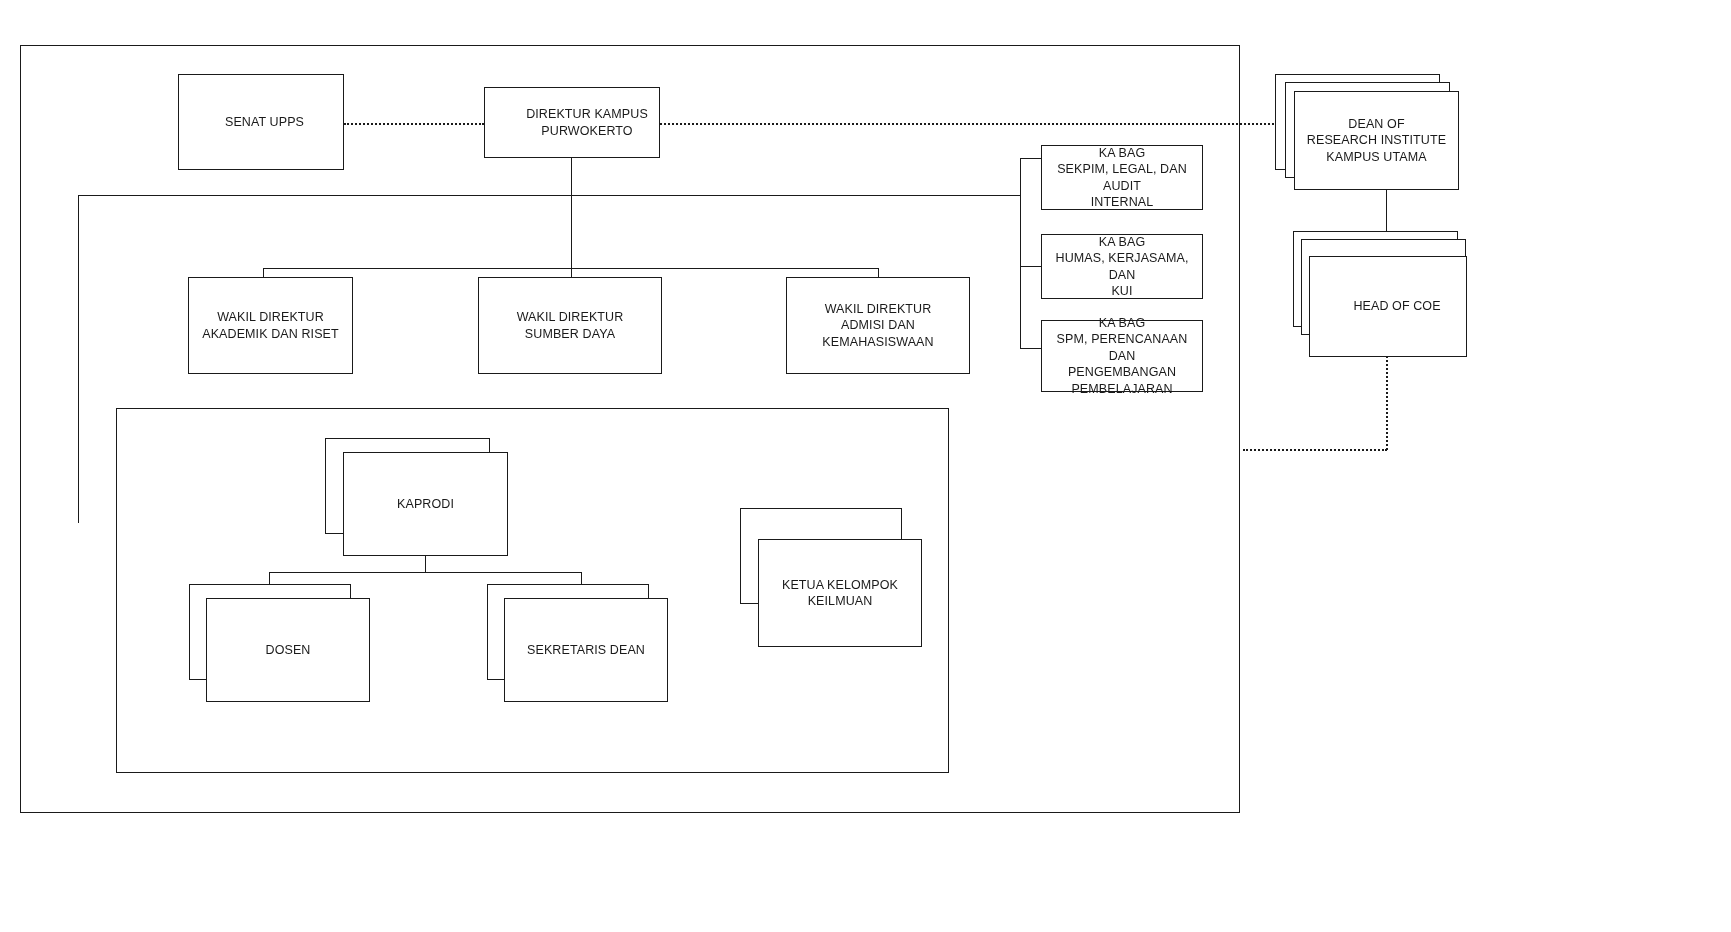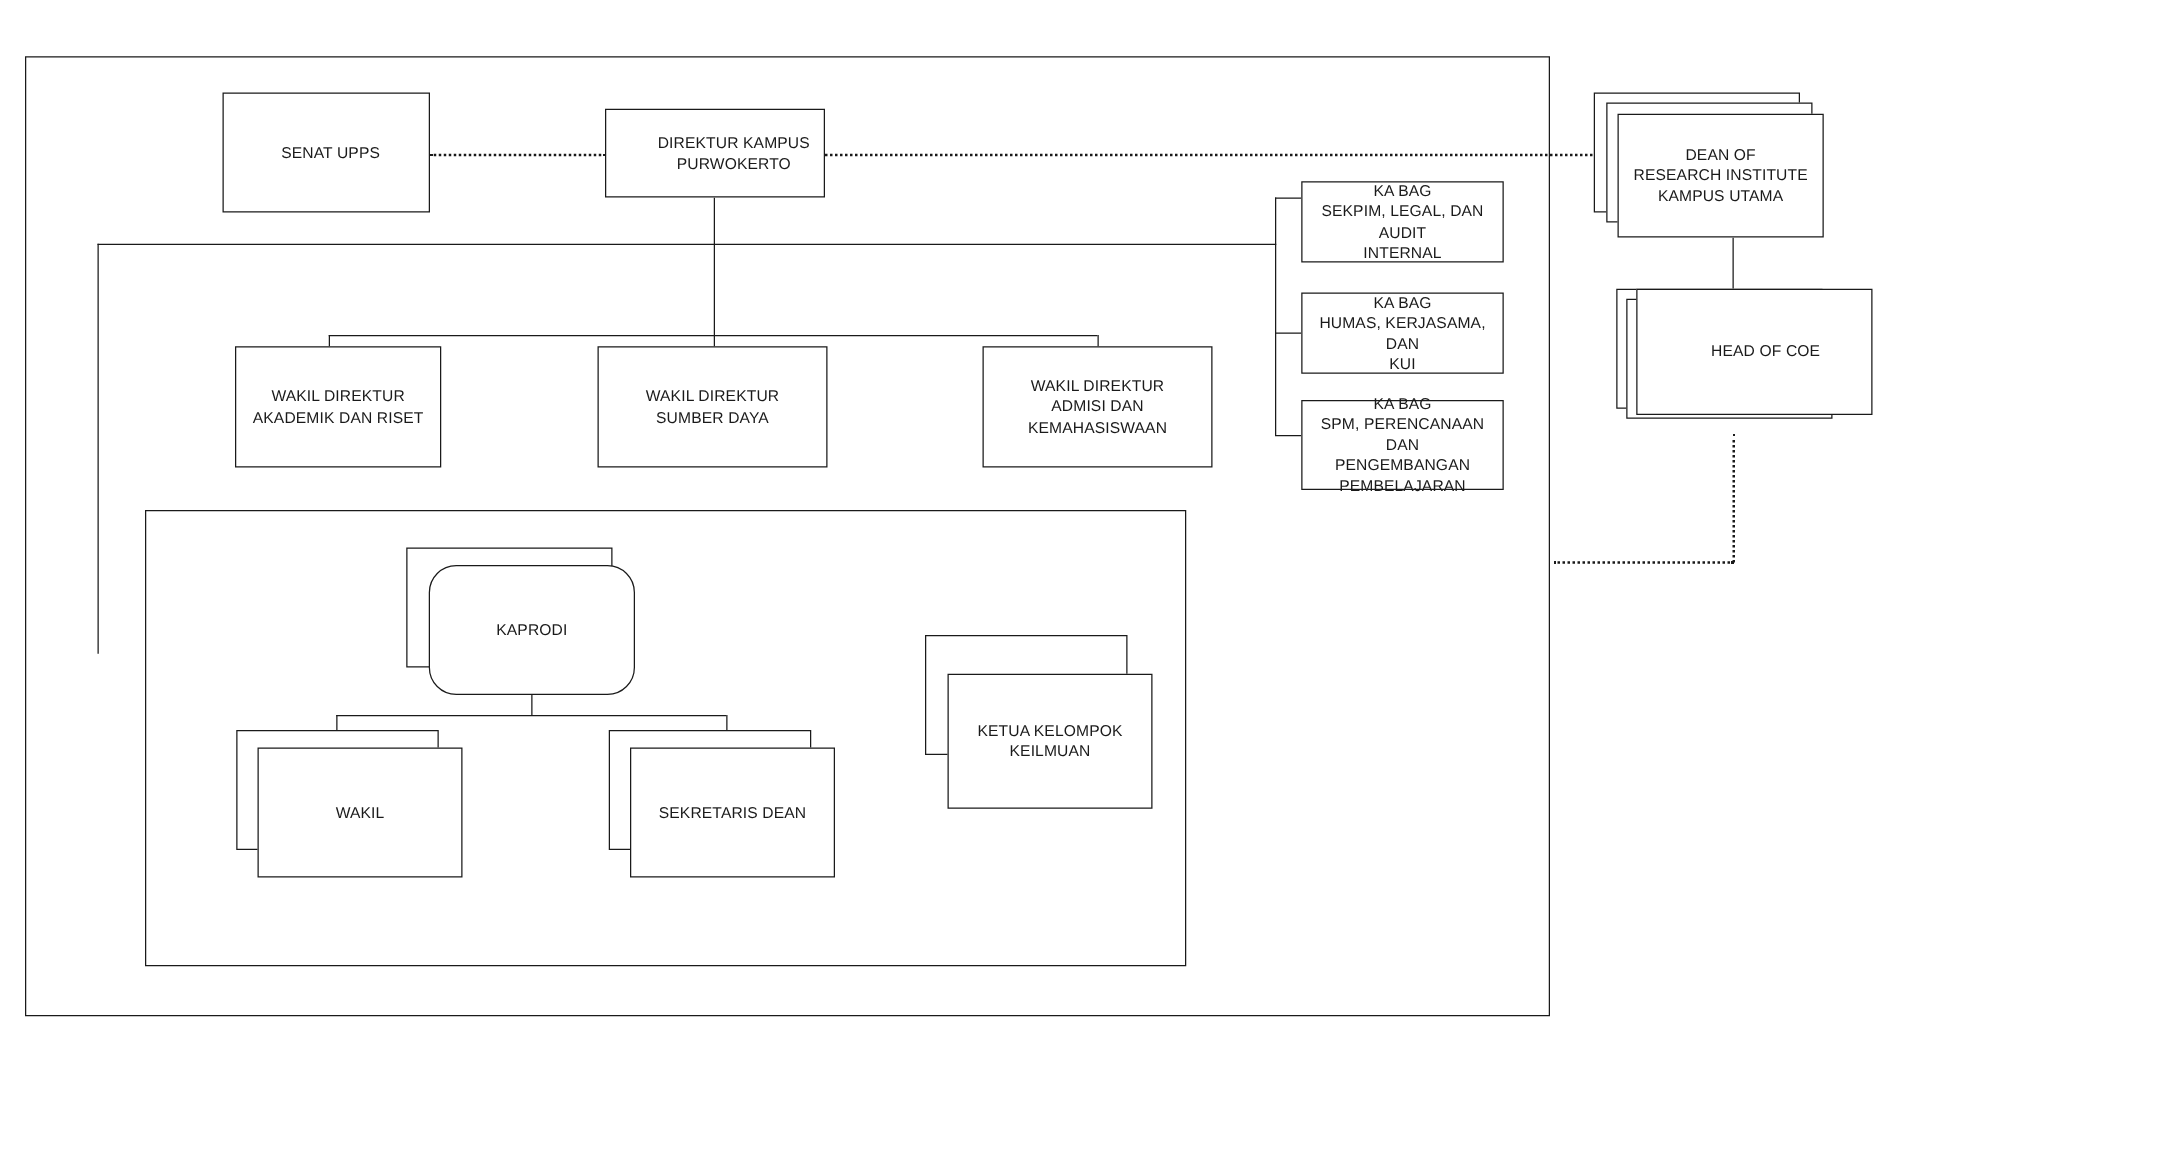--- a/index.html
+++ b/index.html
@@ -142,32 +142,32 @@
   </div>
 
   <div class="box" style="left:1041px; top:320px; width:162px; height:72px;">
     <span class="lbl">KA BAG
 SPM, PERENCANAAN DAN
 PENGEMBANGAN
 PEMBELAJARAN</span>
   </div>
 
   <div class="stack-shadow" style="left:325px; top:438px; width:165px; height:96px;"></div>
-  <div class="box" style="left:343px; top:452px; width:165px; height:104px;border-radius:22px;">
+  <div class="box" style="left:343px; top:452px; width:165px; height:104px;">
     <span class="lbl">KAPRODI</span>
   </div>
 
   <div class="ln-v" style="left:425px; top:556px; height:16px;"></div>
   <div class="ln-h" style="left:269px; top:572px; width:312px;"></div>
   <div class="ln-v" style="left:269px; top:572px; height:12px;"></div>
   <div class="ln-v" style="left:581px; top:572px; height:12px;"></div>
 
   <div class="stack-shadow" style="left:189px; top:584px; width:162px; height:96px;"></div>
   <div class="box" style="left:206px; top:598px; width:164px; height:104px;">
-    <span class="lbl">WAKIL</span>
+    <span class="lbl">DOSEN</span>
   </div>
 
   <div class="stack-shadow" style="left:487px; top:584px; width:162px; height:96px;"></div>
   <div class="box" style="left:504px; top:598px; width:164px; height:104px;">
     <span class="lbl">SEKRETARIS DEAN</span>
   </div>
 
   <div class="stack-shadow" style="left:740px; top:508px; width:162px; height:96px;"></div>
   <div class="box" style="left:758px; top:523px; width:164px; height:108px;margin-top:16px;">
     <span class="lbl">KETUA KELOMPOK
@@ -179,20 +179,20 @@
   <div class="box" style="left:1294px; top:91px; width:165px; height:99px;">
     <span class="lbl">DEAN OF
 RESEARCH INSTITUTE
 KAMPUS UTAMA</span>
   </div>
 
   <div class="ln-v" style="left:1386px; top:190px; height:56px;"></div>
 
   <div class="stack-shadow s2" style="left:1293px; top:231px; width:165px; height:96px;"></div>
   <div class="stack-shadow" style="left:1301px; top:239px; width:165px; height:96px;"></div>
-  <div class="box" style="left:1309px; top:231px; width:189px; height:101px;padding-left:24px;">
+  <div class="box" style="left:1309px; top:256px; width:158px; height:101px;padding-left:24px;">
     <span class="lbl">HEAD OF COE</span>
   </div>
 
   <div class="dot-v" style="left:1386px; top:347px; height:103px;"></div>
   <div class="dot-h" style="left:1243px; top:449px; width:144px;"></div>
 
 </div>
 
 </body></html>

